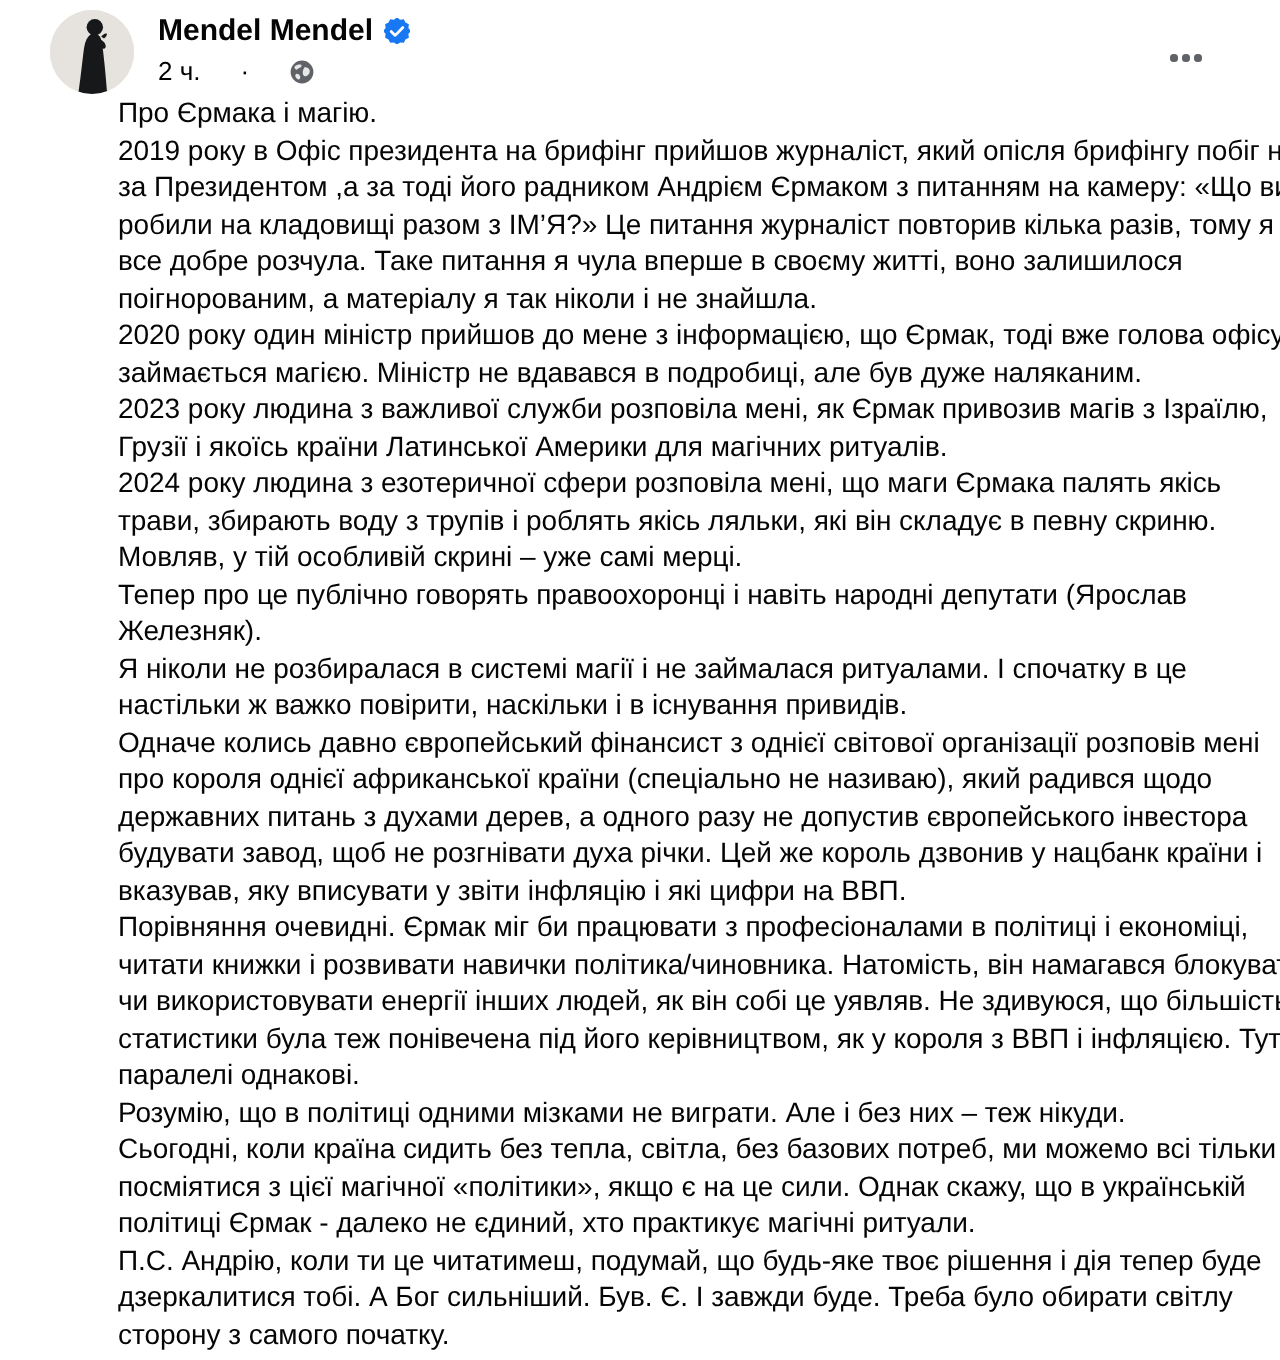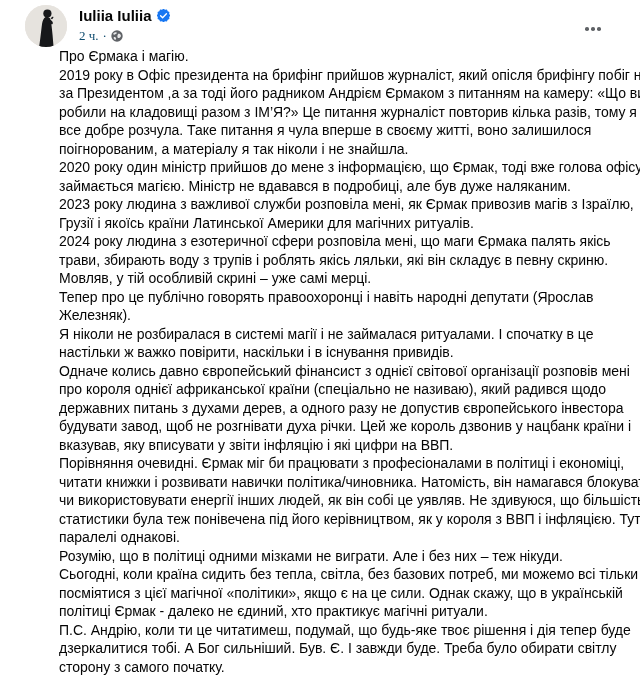--- a/index.html
+++ b/index.html
@@ -50,26 +50,25 @@
     cursor: pointer;
   }
   .badge {
     width: 13px;
     height: 13px;
     display: inline-flex;
   }
   .meta-row {
     display: flex;
     align-items: center;
-    gap: 4px;
+    gap: 20px;
     margin-top: 3px;
     font-size: 13px;
-    color: #0c4a6e;
+    color: #000000;
     line-height: 15px;
-    font-family: Liberation Serif, serif;
   }
   .meta-row .timestamp { cursor: pointer; }
   .globe {
     width: 12px;
     height: 12px;
     display: inline-flex;
     margin-top: 1px;
   }
   .more-btn {
     position: absolute;
@@ -124,21 +123,21 @@
                  C28.2 37.5 27.8 32.0 27.2 26.5
                  C26.7 21.5 26.2 16.5 25.2 13.8
                  C24.6 12.4 22.2 11.0 20.2 12.2 Z" fill="#17181a"></path>
         <path d="M24.6 14.5 C26.2 15.2 27.4 16.0 27.8 17.6 C28.2 19.2 27.0 19.8 25.8 19.0 C24.6 18.2 23.8 16.4 24.6 14.5 Z" fill="#17181a"></path>
         <path d="M25.6 13.2 C26.6 12.2 27.6 11.4 28.2 11.8 C28.8 12.2 28.2 13.4 27.0 14.2 Z" fill="#17181a"></path>
       </svg>
     </div>
 
     <div class="header-text">
       <div class="name-row">
-        <span class="author-name">Iuliia Iuliia</span>
+        <span class="author-name">Mendel Mendel</span>
         <span class="badge">
           <svg width="13" height="13" viewBox="0 0 16 16">
             <path d="M8 0 L9.9 1.4 L12.2 1.1 L13.2 3.2 L15.3 4.2 L15 6.5 L16.4 8.4 L15 10.3 L15.3 12.6 L13.2 13.6 L12.2 15.7 L9.9 15.4 L8 16.8 L6.1 15.4 L3.8 15.7 L2.8 13.6 L0.7 12.6 L1 10.3 L-0.4 8.4 L1 6.5 L0.7 4.2 L2.8 3.2 L3.8 1.1 L6.1 1.4 Z" fill="#1877f2" transform="translate(0,-0.4)"></path>
             <path d="M4.4 8.3 L6.9 10.7 L11.6 5.9" fill="none" stroke="#ffffff" stroke-width="1.7" stroke-linecap="round" stroke-linejoin="round"></path>
           </svg>
         </span>
       </div>
       <div class="meta-row">
         <span class="timestamp">2 ч.</span>
         <span class="separator">·</span>

